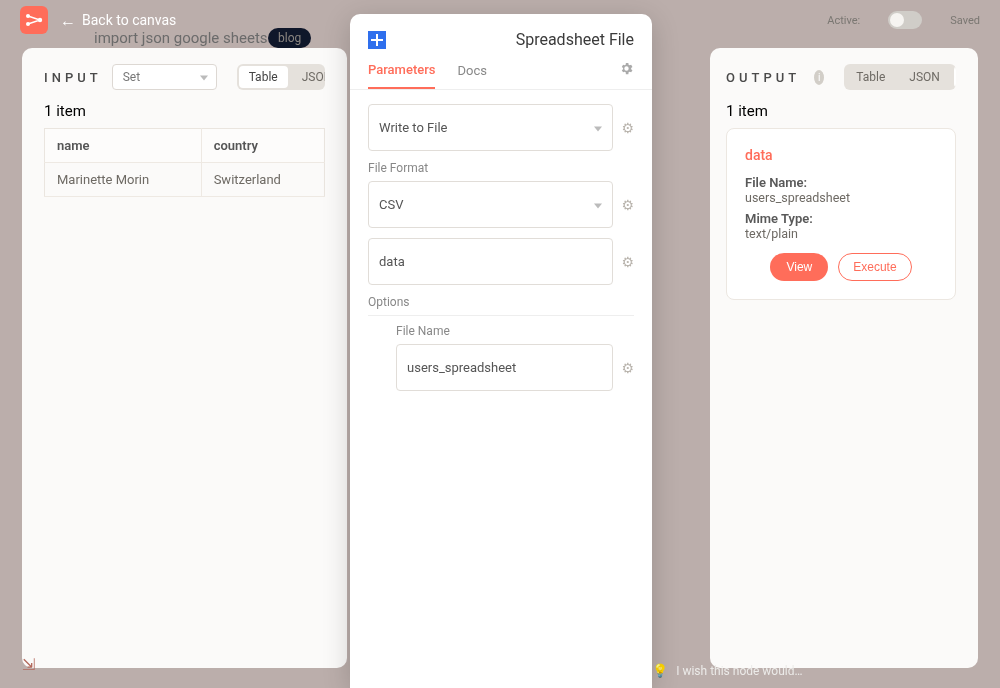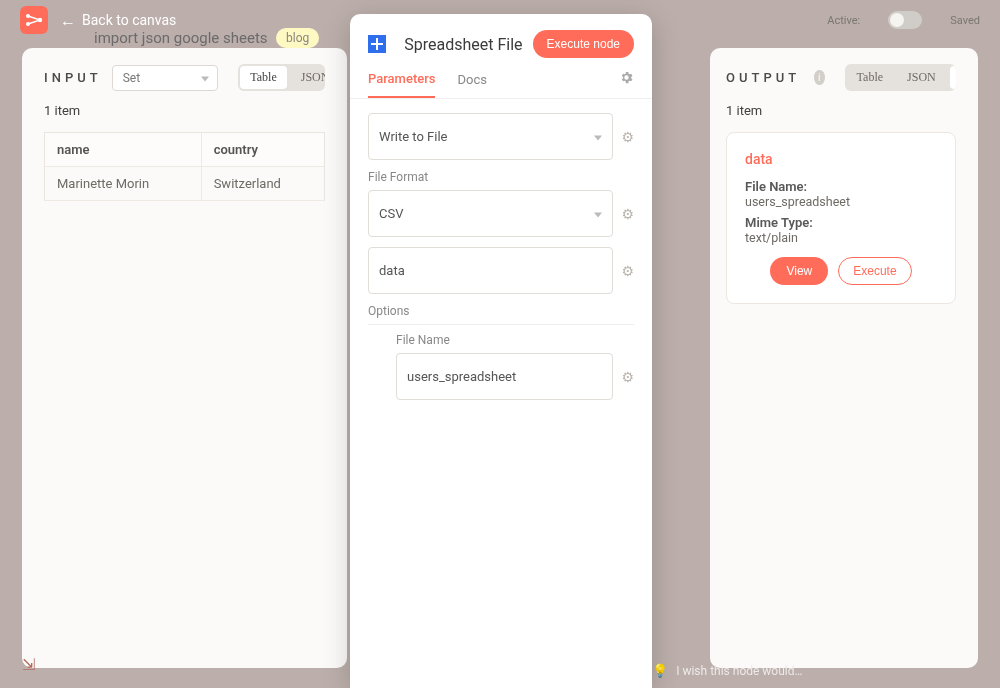--- a/index.html
+++ b/index.html
@@ -47,24 +47,24 @@
 .top-bar .workflow-name{
   position: absolute;
   left: 94px;
   top: 38px;
   transform: translateY(-50%);
   color: #6b6b6b;
   font-size: 15px;
 }
 .top-bar .tag {
   position: absolute;
-  left: 276px;
+  left: 268px;
   top: 38px;
   transform: translateY(-50%);
-  background: #fef9c3;
+  background: #0f172a;
   color: #8a8580;
   font-size: 12px;
   padding: 3px 10px;
   border-radius: 10px;
 }
 .top-bar .right{
   margin-left: auto;
   display: flex;
   align-items: center;
   gap: 28px;
@@ -137,33 +137,32 @@
   display: flex;
   background: #e5e1dc;
   border-radius: 6px;
   overflow: hidden;
   font-size: 12px;
 }
 .view-toggle div{
   padding: 6px 12px;
   color: #6e6a64;
   cursor: pointer;
-  font-family: Liberation Serif, serif;
 }
 .view-toggle div.active{
   background: #fff;
   color: #444;
   border-radius: 4px;
   margin: 2px;
   padding: 4px 10px;
 }
 .items-count{
-  font-size: 13px;
-  color: #404040;
-  margin-bottom: 14px;
+  font-size: 15px;
+  color: #000000;
+  margin-bottom: 8px;
 }
 
 
 .data-table{
   width: 100%;
   border: 1px solid #eae5df;
   border-radius: 4px;
   font-size: 13px;
   border-collapse: collapse;
 }
@@ -473,21 +472,20 @@
       <button class="btn-primary">View</button>
       <button class="btn-outline">Execute</button>
     </div>
   </div>
 </div>
 
 <div class="modal">
   <div class="modal-header">
     <span class="node-icon"></span>
     <span class="title">Spreadsheet File</span>
-    <button class="exec-btn">Execute node</button>
   </div>
   <div class="tabs">
     <div class="tab active">Parameters</div>
     <div class="tab">Docs</div>
     <div class="gear">
       <svg width="15" height="15" viewBox="0 0 24 24" fill="#aaa">
           <path d="M19.4 13a7.8 7.8 0 0 0 .1-1 7.8 7.8 0 0 0-.1-1l2.1-1.6-2-3.5-2.5 1a7.6 7.6 0 0 0-1.7-1L15 3h-4l-.3 2.9a7.6 7.6 0 0 0-1.7 1l-2.5-1-2 3.5L6.6 11a7.8 7.8 0 0 0-.1 1 7.8 7.8 0 0 0 .1 1l-2.1 1.6 2 3.5 2.5-1a7.6 7.6 0 0 0 1.7 1L11 21h4l.3-2.9a7.6 7.6 0 0 0 1.7-1l2.5 1 2-3.5Zm-7.4 2.5A3.5 3.5 0 1 1 15.5 12 3.5 3.5 0 0 1 12 15.5Z"></path>
         </svg>
     </div>
   </div>

